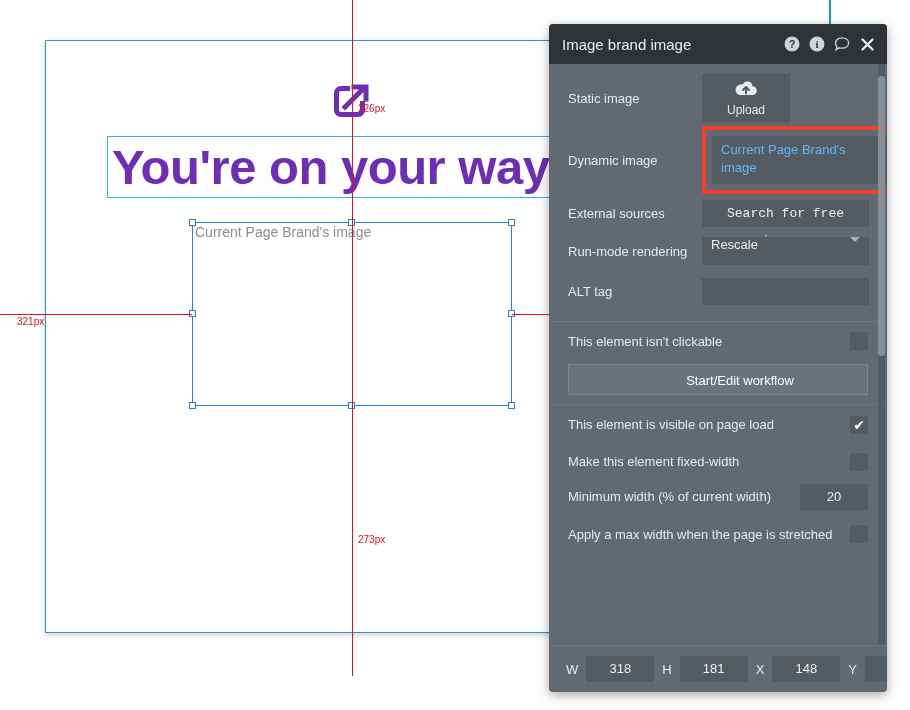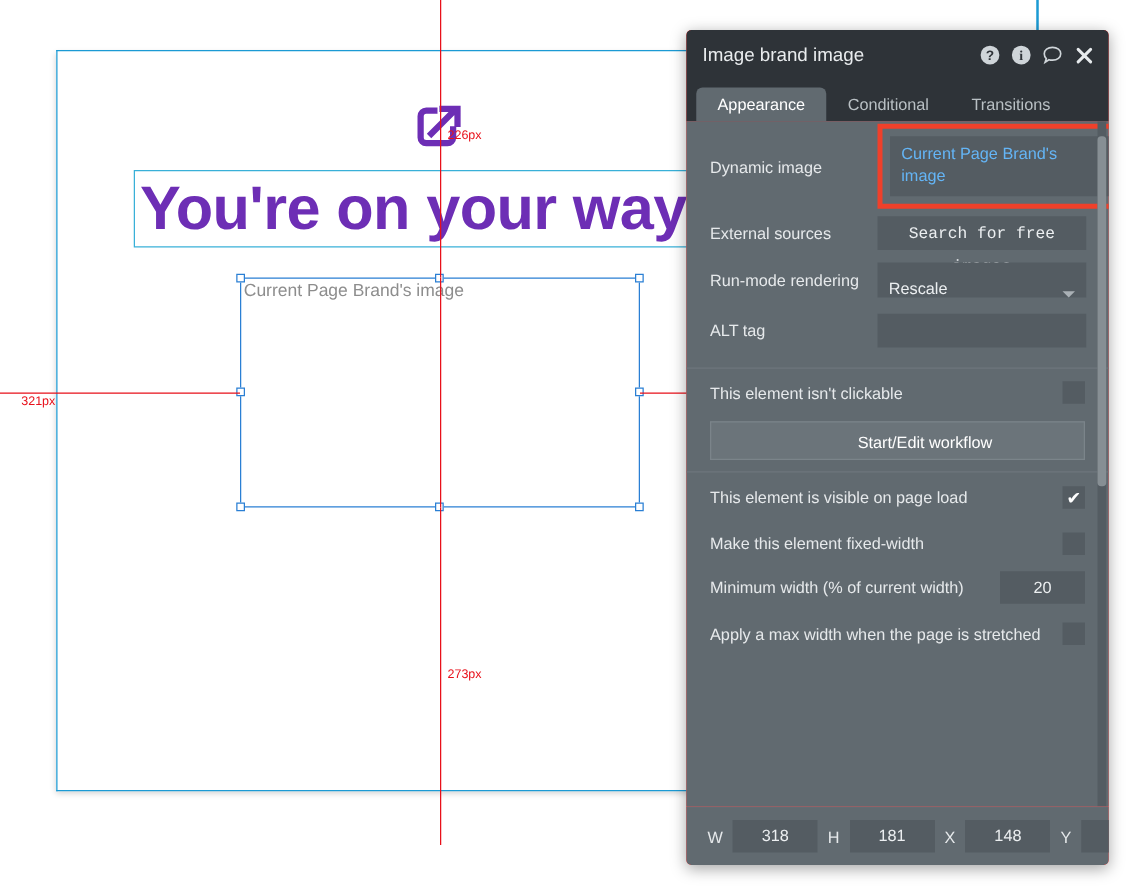--- a/index.html
+++ b/index.html
@@ -285,21 +285,21 @@
     width: 167px;
     cursor: pointer;
     font-family: Liberation Mono, monospace;
   }
 
   .select {
     background: #545c62;
     height: 28px;
     width: 167px;
     display: flex;
-    align-items: flex-end;
+    align-items: flex-start;
     padding: 0 9px;
     font-size: 13px;
     color: #ecefF1;
     cursor: pointer;
     box-sizing: border-box;
   }
   .select .sel-value { flex: 1 1 auto; }
   .caret {
     width: 0; height: 0;
     border-left: 5px solid transparent;
@@ -464,30 +464,39 @@
           </svg>
         </div>
         <div class="hdr-icon">
           <svg width="15" height="15" viewBox="0 0 15 15">
             <path d="M2.5 2.5 L12.5 12.5 M12.5 2.5 L2.5 12.5" stroke="#e6eaec" stroke-width="2.4" stroke-linecap="round"></path>
           </svg>
         </div>
       </div>
     </div>
 
-    <div class="panel-tabs">
-      <div class="tab active">Appearance</div>
-      <div class="tab">Conditional</div>
-      <div class="tab">Transitions</div>
-    </div>
 
     <div class="panel-body">
 
       <div class="section">
 
+        <div class="row" style="min-height:52px; padding-top:8px;">
+          <div class="row-label">Static image</div>
+          <div class="ctrl">
+            <div class="upload-box">
+              <span>
+                <svg width="22" height="16" viewBox="0 0 22 16">
+                  <path d="M17.4 6.2 A5 5 0 0 0 7.8 4.6 A4.2 4.2 0 0 0 4.3 15 h13.2 a4.4 4.4 0 0 0 -0.1 -8.8 z" fill="#e8ebed"></path>
+                  <path d="M11 13.5 v-6 M8 10 l3 -3 l3 3" stroke="#545c62" stroke-width="2" fill="none" stroke-linecap="round" stroke-linejoin="round"></path>
+                </svg>
+              </span>
+              <span class="upload-label">Upload</span>
+            </div>
+          </div>
+        </div>
 
         <div class="row" style="min-height:58px;">
           <div class="row-label">Dynamic image</div>
           <div class="ctrl">
             <div class="dyn-wrap">
               <div class="dyn-field">Current Page Brand's image</div>
             </div>
           </div>
         </div>
 

